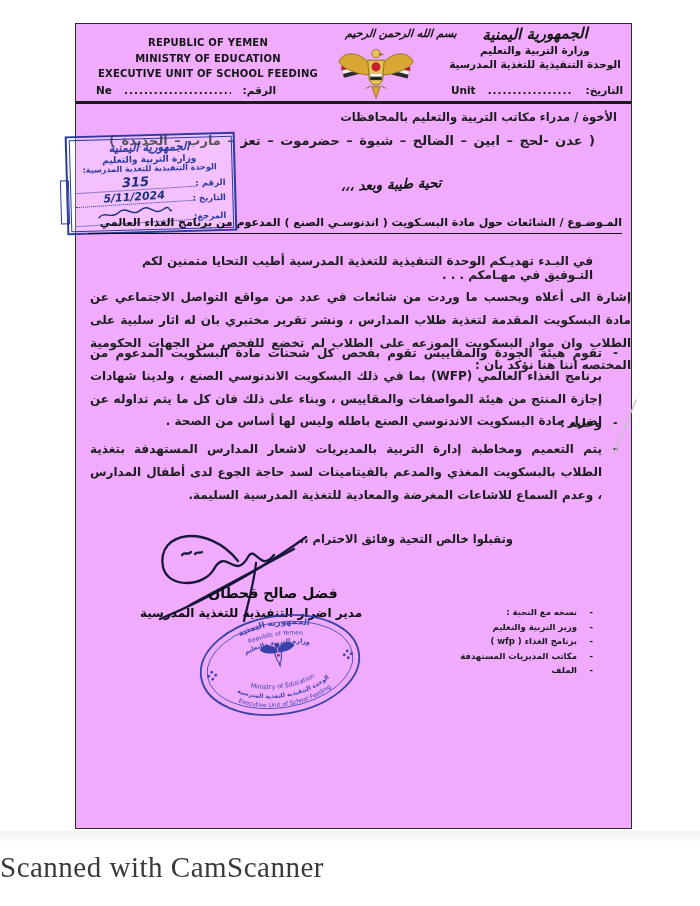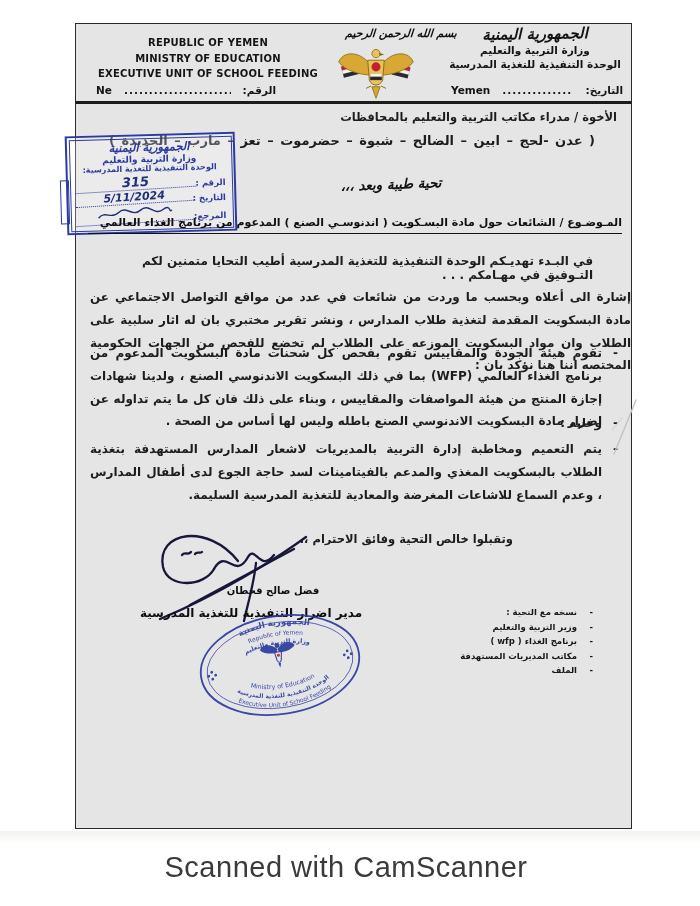--- a/index.html
+++ b/index.html
@@ -9,21 +9,21 @@
     position:relative;
     background:#ffffff;
     font-family:"DejaVu Sans", sans-serif;
     color:#1d1d1f;
     overflow:hidden;
   }
   
   .page-frame {
     position:absolute; left:75px; top:23px; width:557px; height:806px;
     border:1.6px solid #2b2b2b;
-    background:#e5e5e5;
+    background:#f0abfc;
   }
   .scan-band {
     position:absolute; left:0; right:0; top:831px; height:12px;
     background:linear-gradient(#e9e7e2, #ffffff); opacity:.55;
   }
   
   .letterhead {
     position:absolute; top:0; left:0; right:0; height:80px;
     border-bottom:3px solid #1c1c1c;
   }
@@ -101,42 +101,42 @@
   .bullet .tx { flex:1; text-align:justify; }
   .b1 { top:318px; } .b2 { top:388px; } .b3 { top:414px; }
   .closing {
     position:absolute; top:500px; right:118px; direction:rtl;
     font-size:11.5px; font-weight:bold;margin-top:8px;
   }
   
   .sig-svg { position:absolute; left:62px; top:505px; width:205px; height:98px; }
   .sig-name {
     position:absolute; top:561px; left:122px; width:150px; text-align:center;
-    font-size:10px; font-weight:bold; direction:rtl; color:#0d0d10;
+    font-size:14px; font-weight:bold; direction:rtl; color:#0d0d10;
   }
   .sig-title {
     position:absolute; top:582px; left:50px; width:250px; text-align:center;
     font-size:12px; font-weight:bold; direction:rtl; color:#0d0d10;
   }
   
   .oval-stamp { position:absolute; left:120px; top:588px; width:168px; height:106px;
     transform:rotate(-9deg); opacity:.92; }
   
   .cc {
     position:absolute; top:583px; right:38px; width:150px; direction:rtl;
     font-size:8.5px; font-weight:600; color:#18181c;
   }
   .cc .cc-row { display:flex; gap:10px; margin-bottom:4.5px; }
   .cc .mk { width:6px; flex:none; }
   
   .margin-mark { position:absolute; left:532px; top:372px; width:34px; height:66px; }
   .watermark {
-    position:absolute; top:851px; left:0; right:8px; text-align:center;
+    position:absolute; top:851px; left:0; right:8px; text-align:left;
     font-size:29px; color:#3a3a3a; letter-spacing:.5px;
-    font-family:Liberation Sans, sans-serif;
+    font-family:Liberation Serif, serif;
   }
   svg text { font-family:"DejaVu Sans", sans-serif; }
 </style>
 </head>
 <body>
 
 <div class="page-frame">
 
   <div class="letterhead">
     <div class="lh-en">
@@ -179,21 +179,21 @@
       <path d="M45 54 L55 54 L50 68 Z" fill="#d9a733" stroke="#8a6d1f" stroke-width="1"></path>
       <path d="M38 56 L44 53 M62 56 L56 53" stroke="#8a6d1f" stroke-width="1.2" fill="none"></path>
     </svg>
 
     <div class="lh-ar">
       <div class="country" dir="rtl">الجمهورية اليمنية</div>
       <div class="row" dir="rtl">وزارة التربية والتعليم</div>
       <div class="row" dir="rtl">الوحدة التنفيذية للتغذية المدرسية</div>
     </div>
     <div class="date-line">
-      <span>Yemen</span>
+      <span>Unit</span>
       <span class="dots">.........................</span>
       <span dir="rtl">التاريخ:</span>
     </div>
   </div>
 
   <div class="addr1">الأخوة / مدراء مكاتب التربية والتعليم بالمحافظات</div>
   <div class="addr2">( عدن -لحج – ابين – الضالح – شبوة – حضرموت – تعز – مارب – الحديدة )</div>
 
   <div class="ref-stamp">
     <div class="stamp-tab"></div>

